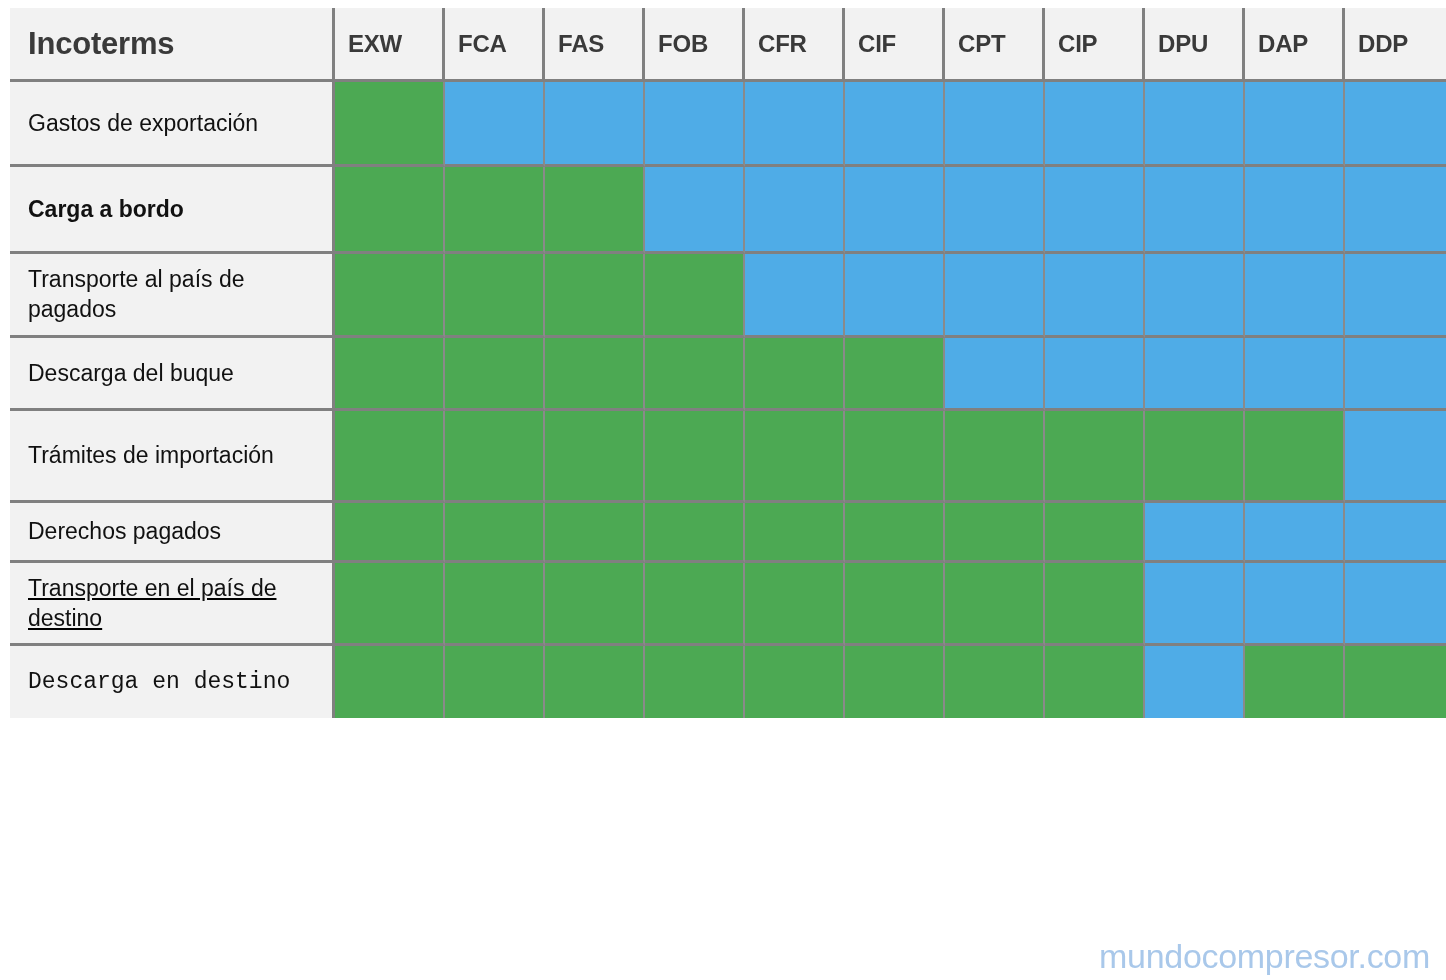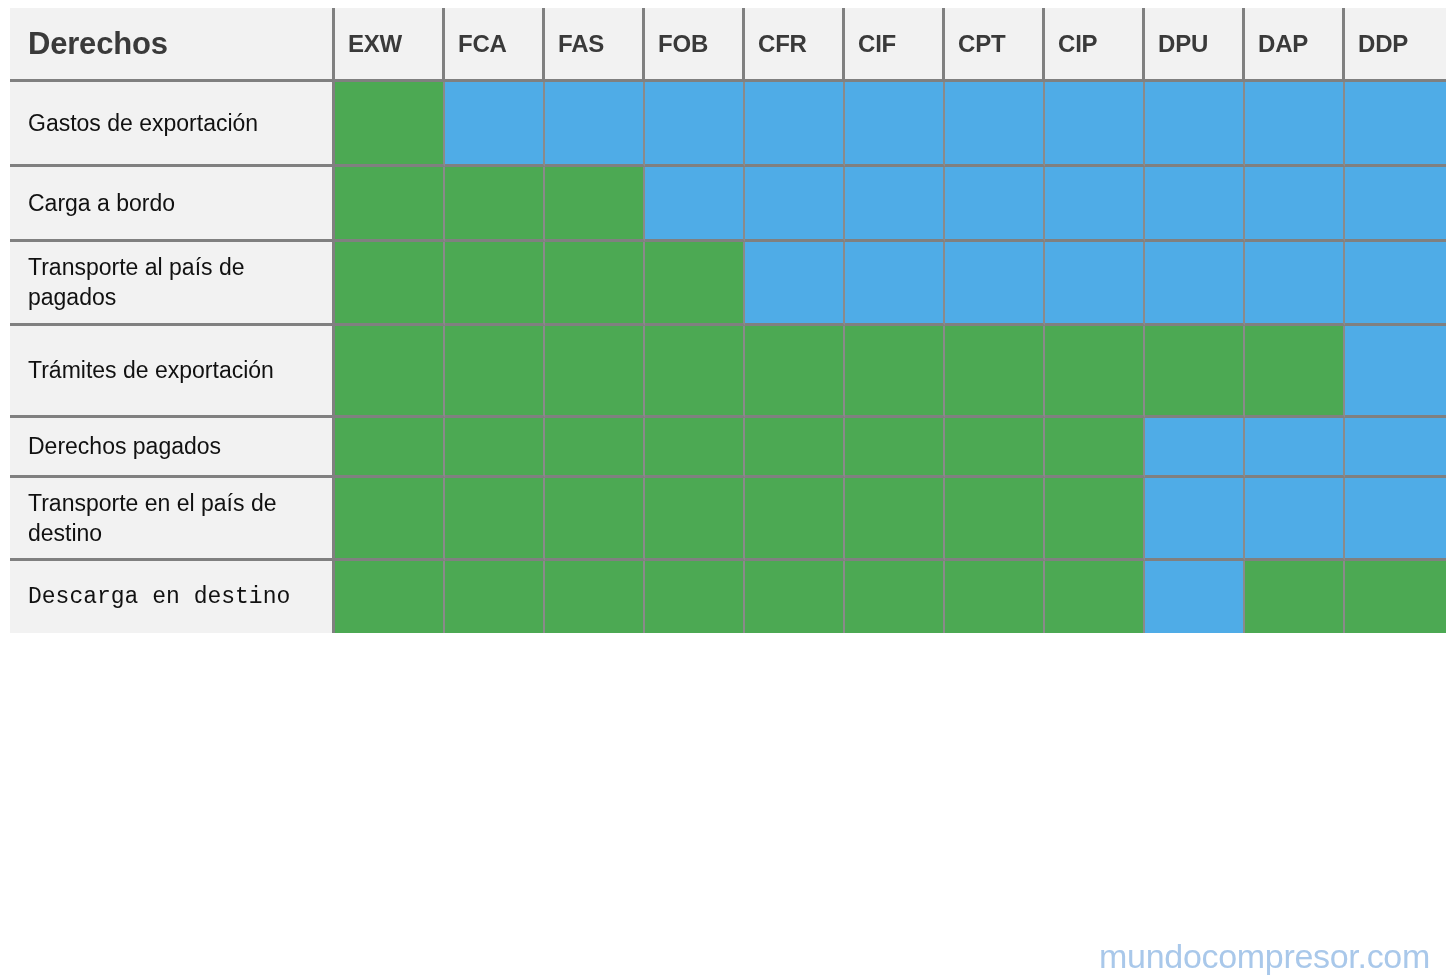--- a/index.html
+++ b/index.html
@@ -101,21 +101,21 @@
       <col style="width: 100px;">
       <col style="width: 100px;">
       <col style="width: 100px;">
       <col style="width: 100px;">
       <col style="width: 100px;">
       <col style="width: 100px;">
       <col style="width: 101px;">
     </colgroup>
   <thead>
     <tr>
-      <th class="hdr-title-cell">Derechos</th>
+      <th class="hdr-title-cell">Incoterms</th>
     <th class="hdr-term-cell">EXW</th>
         <th class="hdr-term-cell">FCA</th>
         <th class="hdr-term-cell">FAS</th>
         <th class="hdr-term-cell">FOB</th>
         <th class="hdr-term-cell">CFR</th>
         <th class="hdr-term-cell">CIF</th>
         <th class="hdr-term-cell">CPT</th>
         <th class="hdr-term-cell">CIP</th>
         <th class="hdr-term-cell">DPU</th>
         <th class="hdr-term-cell">DAP</th>
@@ -130,21 +130,21 @@
         <td class="mark-cell" style="background: rgb(79, 172, 231);"></td>
         <td class="mark-cell" style="background: rgb(79, 172, 231);"></td>
         <td class="mark-cell" style="background: rgb(79, 172, 231);"></td>
         <td class="mark-cell" style="background: rgb(79, 172, 231);"></td>
         <td class="mark-cell" style="background: rgb(79, 172, 231);"></td>
         <td class="mark-cell" style="background: rgb(79, 172, 231);"></td>
         <td class="mark-cell" style="background: rgb(79, 172, 231);"></td>
         <td class="mark-cell" style="background: rgb(79, 172, 231);"></td>
         <td class="mark-cell last" style="background: rgb(79, 172, 231);"></td>
       </tr>
-      <tr style="height: 75px;">
+      <tr style="height: 87px; font-weight: bold;">
         <td class="row-label-cell">Carga a bordo</td>
         <td class="mark-cell" style="background: rgb(76, 169, 83);"></td>
         <td class="mark-cell" style="background: rgb(76, 169, 83);"></td>
         <td class="mark-cell" style="background: rgb(76, 169, 83);"></td>
         <td class="mark-cell" style="background: rgb(79, 172, 231);"></td>
         <td class="mark-cell" style="background: rgb(79, 172, 231);"></td>
         <td class="mark-cell" style="background: rgb(79, 172, 231);"></td>
         <td class="mark-cell" style="background: rgb(79, 172, 231);"></td>
         <td class="mark-cell" style="background: rgb(79, 172, 231);"></td>
         <td class="mark-cell" style="background: rgb(79, 172, 231);"></td>
@@ -158,22 +158,36 @@
         <td class="mark-cell" style="background: rgb(76, 169, 83);"></td>
         <td class="mark-cell" style="background: rgb(76, 169, 83);"></td>
         <td class="mark-cell" style="background: rgb(79, 172, 231);"></td>
         <td class="mark-cell" style="background: rgb(79, 172, 231);"></td>
         <td class="mark-cell" style="background: rgb(79, 172, 231);"></td>
         <td class="mark-cell" style="background: rgb(79, 172, 231);"></td>
         <td class="mark-cell" style="background: rgb(79, 172, 231);"></td>
         <td class="mark-cell" style="background: rgb(79, 172, 231);"></td>
         <td class="mark-cell last" style="background: rgb(79, 172, 231);"></td>
       </tr>
+      <tr style="height: 73px;">
+        <td class="row-label-cell">Descarga del buque</td>
+        <td class="mark-cell" style="background: rgb(76, 169, 83);"></td>
+        <td class="mark-cell" style="background: rgb(76, 169, 83);"></td>
+        <td class="mark-cell" style="background: rgb(76, 169, 83);"></td>
+        <td class="mark-cell" style="background: rgb(76, 169, 83);"></td>
+        <td class="mark-cell" style="background: rgb(76, 169, 83);"></td>
+        <td class="mark-cell" style="background: rgb(76, 169, 83);"></td>
+        <td class="mark-cell" style="background: rgb(79, 172, 231);"></td>
+        <td class="mark-cell" style="background: rgb(79, 172, 231);"></td>
+        <td class="mark-cell" style="background: rgb(79, 172, 231);"></td>
+        <td class="mark-cell" style="background: rgb(79, 172, 231);"></td>
+        <td class="mark-cell last" style="background: rgb(79, 172, 231);"></td>
+      </tr>
       <tr style="height: 92px;">
-        <td class="row-label-cell">Trámites de exportación</td>
+        <td class="row-label-cell">Trámites de importación</td>
         <td class="mark-cell" style="background: rgb(76, 169, 83);"></td>
         <td class="mark-cell" style="background: rgb(76, 169, 83);"></td>
         <td class="mark-cell" style="background: rgb(76, 169, 83);"></td>
         <td class="mark-cell" style="background: rgb(76, 169, 83);"></td>
         <td class="mark-cell" style="background: rgb(76, 169, 83);"></td>
         <td class="mark-cell" style="background: rgb(76, 169, 83);"></td>
         <td class="mark-cell" style="background: rgb(76, 169, 83);"></td>
         <td class="mark-cell" style="background: rgb(76, 169, 83);"></td>
         <td class="mark-cell" style="background: rgb(76, 169, 83);"></td>
         <td class="mark-cell" style="background: rgb(76, 169, 83);"></td>
@@ -186,21 +200,21 @@
         <td class="mark-cell" style="background: rgb(76, 169, 83);"></td>
         <td class="mark-cell" style="background: rgb(76, 169, 83);"></td>
         <td class="mark-cell" style="background: rgb(76, 169, 83);"></td>
         <td class="mark-cell" style="background: rgb(76, 169, 83);"></td>
         <td class="mark-cell" style="background: rgb(76, 169, 83);"></td>
         <td class="mark-cell" style="background: rgb(76, 169, 83);"></td>
         <td class="mark-cell" style="background: rgb(79, 172, 231);"></td>
         <td class="mark-cell" style="background: rgb(79, 172, 231);"></td>
         <td class="mark-cell last" style="background: rgb(79, 172, 231);"></td>
       </tr>
-      <tr style="height: 68px;">
+      <tr style="height: 68px; text-decoration: underline;">
         <td class="row-label-cell">Transporte en el país de destino</td>
         <td class="mark-cell" style="background: rgb(76, 169, 83);"></td>
         <td class="mark-cell" style="background: rgb(76, 169, 83);"></td>
         <td class="mark-cell" style="background: rgb(76, 169, 83);"></td>
         <td class="mark-cell" style="background: rgb(76, 169, 83);"></td>
         <td class="mark-cell" style="background: rgb(76, 169, 83);"></td>
         <td class="mark-cell" style="background: rgb(76, 169, 83);"></td>
         <td class="mark-cell" style="background: rgb(76, 169, 83);"></td>
         <td class="mark-cell" style="background: rgb(76, 169, 83);"></td>
         <td class="mark-cell" style="background: rgb(79, 172, 231);"></td>

